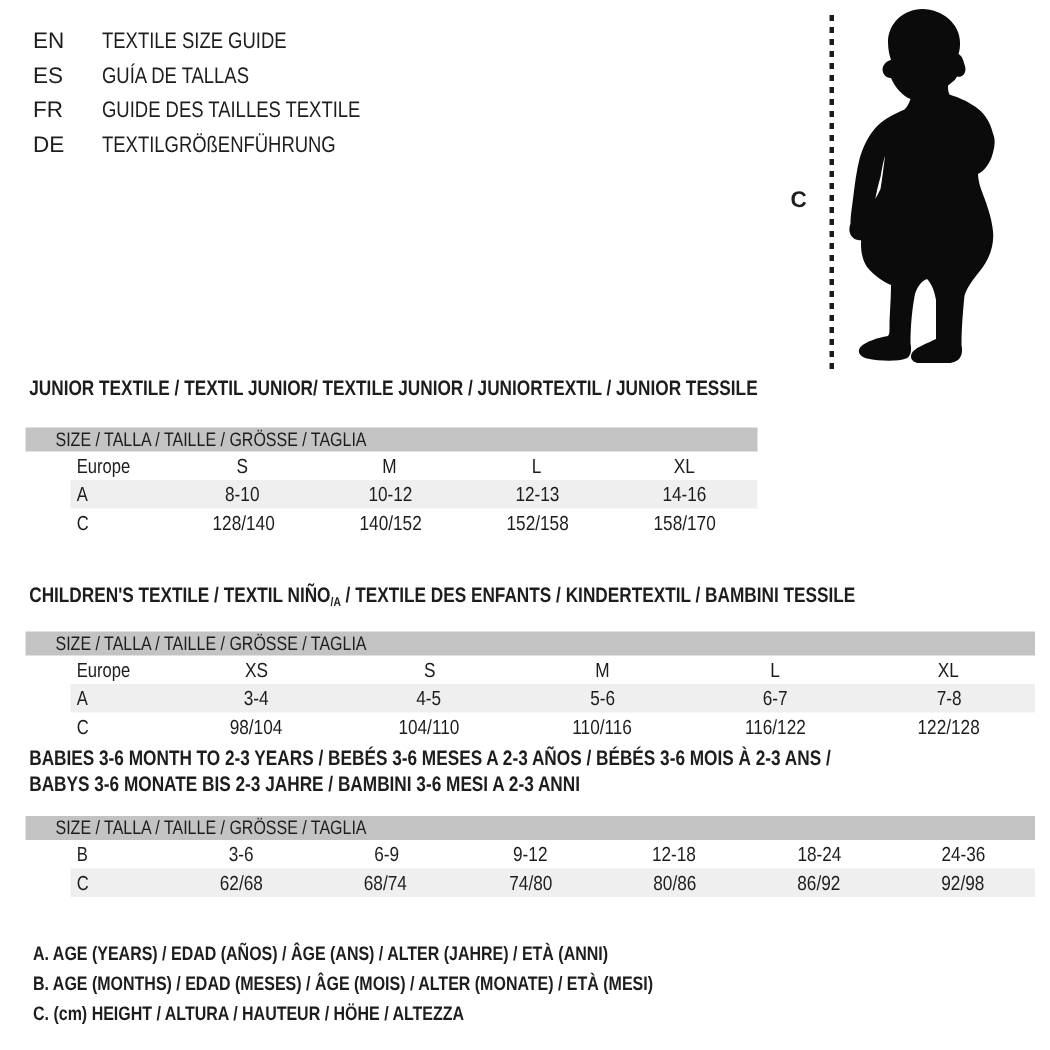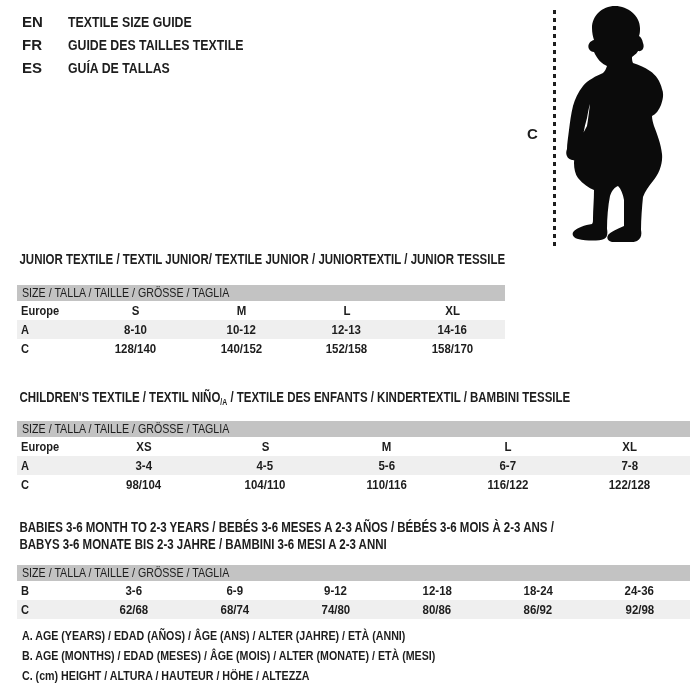--- a/index.html
+++ b/index.html
@@ -10,67 +10,71 @@
     width:700px;height:700px;position:relative;overflow:hidden;
     background:var(--bg);color:var(--ink);
     font-family:"Liberation Sans", sans-serif;
   }
   
   .scx{display:inline-block;transform:scaleX(.82);transform-origin:0 50%;white-space:nowrap;}
   .scx-c{display:inline-block;transform:scaleX(.85);transform-origin:50% 50%;white-space:nowrap;}
 
   
   .language-list{position:absolute;top:13px;left:22px;}
-  .lang-row{display:flex;align-items:flex-start;height:23px;font-weight:700;font-size:15px;}
+  .lang-row{display:flex;align-items:flex-end;height:23px;font-weight:400;font-size:15px;}
   .lang-code{width:46px;flex:0 0 46px;}
 
   
   .silhouette-svg{position:absolute;left:559px;top:6px;width:130px;height:236px;}
   .dash-line{
     position:absolute;left:553px;top:10px;width:3px;height:236px;
     background:repeating-linear-gradient(to bottom,var(--ink) 0 4px,transparent 4px 8px);
   }
   .c-label{position:absolute;left:527px;top:125px;font-weight:700;font-size:15px;}
 
   
   .tbl{position:absolute;left:17px;}
   .tbl-0{top:250px;width:488px;}
   .tbl-1{top:388px;width:673px;}
-  .tbl-2{top:519px;width:673px;}
+  .tbl-2{top:497px;width:673px;}
   .tbl-title{margin:0;padding-left:3px;font-size:14px;font-weight:700;}
   .title-line{height:17px;line-height:17px;}
   .sub{font-size:60%;vertical-align:-3px;}
-  .size-bar{height:16px;line-height:16px;background:var(--bar);padding-left:5px;font-size:13px;font-weight:400;}
+  .size-bar{height:16px;line-height:16px;background:var(--bar);padding-left:20px;font-size:13px;font-weight:400;}
   .tbl-0 .size-bar{margin-top:17px;}
   .tbl-1 .size-bar{margin-top:15px;}
   .tbl-2 .size-bar{margin-top:12px;}
-  .trow{display:flex;align-items:center;height:19px;font-size:13.5px;font-weight:700;}
+  .trow{display:flex;align-items:center;height:19px;font-size:13.5px;font-weight:400;margin-left:30px;}
   .trow:nth-child(2){background:var(--shade);}
   .cell-label{flex:0 0 66px;width:66px;padding-left:5px;box-sizing:border-box;}
   .cell{flex:1;text-align:center;}
 
   
   .legend-notes{position:absolute;left:22px;top:626px;font-weight:700;font-size:13px;text-decoration:underline;}
   .note{height:20px;line-height:20px;}
 </style>
 </head>
 <body>
 
 <div class="language-list">
     <div class="lang-row">
       <span class="lang-code">EN</span>
       <span class="lang-label scx">TEXTILE SIZE GUIDE</span>
     </div>
     <div class="lang-row">
+      <span class="lang-code">ES</span>
+      <span class="lang-label scx">GUÍA DE TALLAS</span>
+    </div>
+    <div class="lang-row">
       <span class="lang-code">FR</span>
       <span class="lang-label scx">GUIDE DES TAILLES TEXTILE</span>
     </div>
     <div class="lang-row">
-      <span class="lang-code">ES</span>
-      <span class="lang-label scx">GUÍA DE TALLAS</span>
+      <span class="lang-code">DE</span>
+      <span class="lang-label scx">TEXTILGRÖßENFÜHRUNG</span>
     </div>
   </div>
 
 <div class="dash-line"></div>
 <div class="c-label">C</div>
 <svg class="silhouette-svg" viewBox="0 0 130 236" role="img" aria-label="toddler-silhouette">
   <path fill="var(--sil)" d="
     M56,0
     C43,0 33,10 33,22
     C33,27 34,31 35,34

